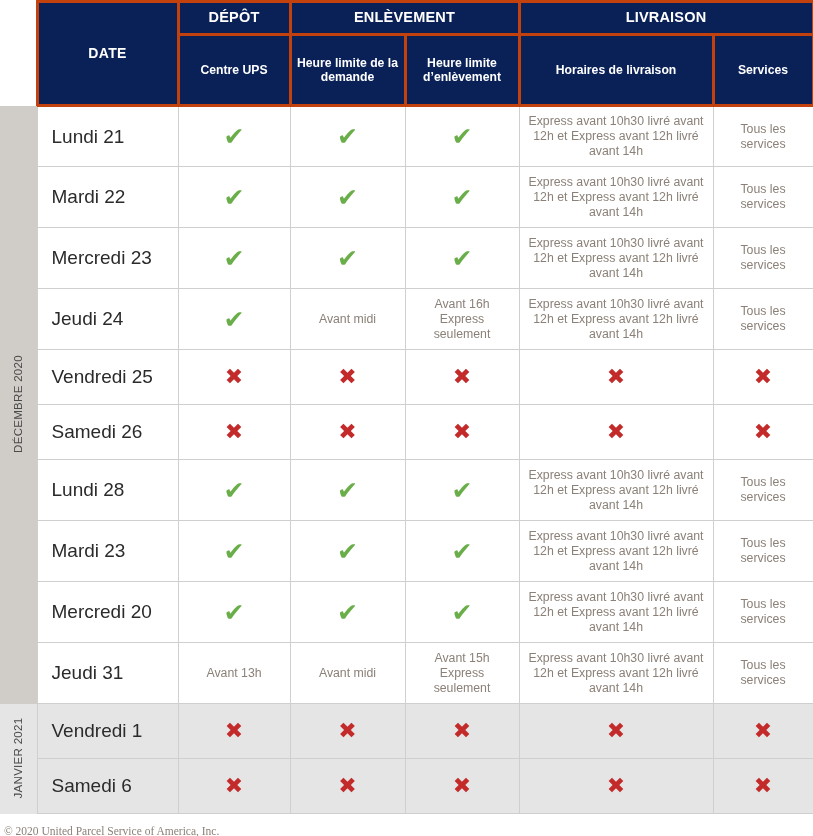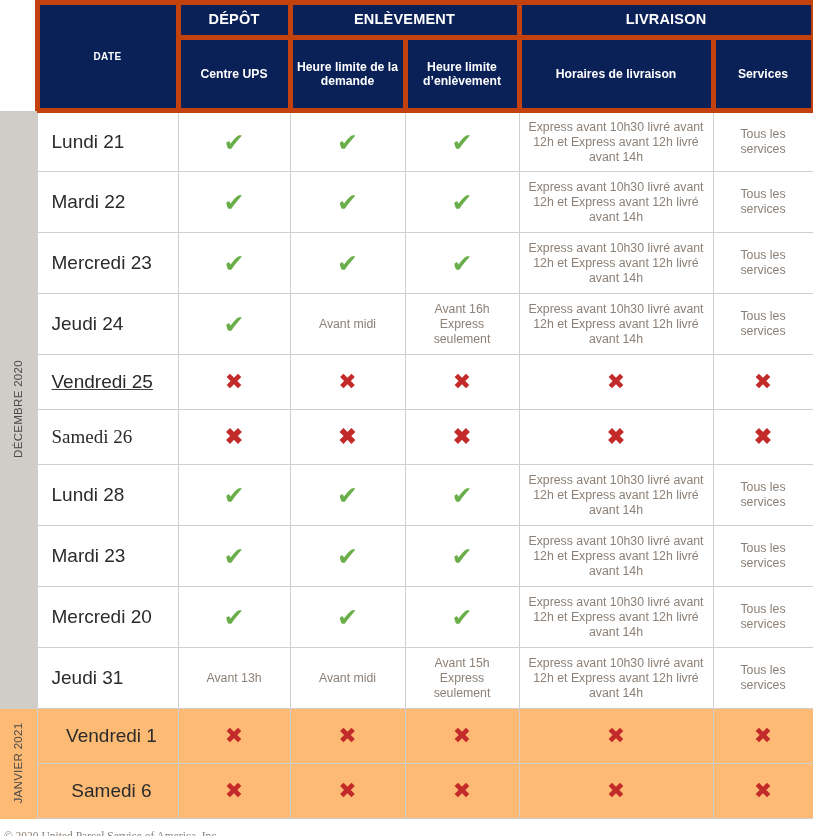--- a/index.html
+++ b/index.html
@@ -28,38 +28,38 @@
     table-layout: fixed;
     width: 813px;
     border-spacing: 0;
   }
 
   
   thead th {
     background: #0a2158;
     color: #ffffff;
     font-weight: bold;
-    border: 5px solid #c2410c;
+    border: 3px solid #c2410c;
     padding: 0;
     vertical-align: middle;
     text-align: center;
     line-height: 1.18;
   }
   th.grp {
     font-size: 14.5px;
     letter-spacing: 0.2px;
     height: 30px;
   }
   th.sub {
     font-size: 12.2px;
     height: 64px;
     padding: 2px 4px;
   }
   th.date-head {
-    font-size: 10px;
+    font-size: 14px;
     letter-spacing: 0.4px;
   }
   th.monthcorner {
     background: #ffffff;
     border: none;
   }
 
   
   tbody td {
     border: 1px solid #cfcfcf;
@@ -71,22 +71,21 @@
     color: #8b8178;
     background: #ffffff;
   }
   tbody td.daycell {
     text-align: left;
     padding-left: 14px;
     font-size: 19px;
     color: #2b2b2b;
   }
   tbody tr.jan td {
-    background: #fdba74;
-    text-align: center;
+    background: #e5e5e5;
   }
 
   
   td.monthrail {
     background: #d0ccc8;
     border: none;
     padding: 0;
     width: 37px;
     position: relative;
   }
@@ -197,29 +196,29 @@
           <td>Tous les services</td>
         </tr>
         <tr style="height: 61px;">
           <td class="daycell">Jeudi 24</td>
           <td><span class="mark-yes">✔</span></td>
           <td>Avant midi</td>
           <td>Avant 16h Express seulement</td>
           <td>Express avant 10h30 livré avant 12h et Express avant 12h livré avant 14h</td>
           <td>Tous les services</td>
         </tr>
-        <tr style="height: 55px; text-decoration: underline;">
+        <tr style="height: 55px;">
           <td class="daycell">Vendredi 25</td>
           <td><span class="mark-no">✖</span></td>
           <td><span class="mark-no">✖</span></td>
           <td><span class="mark-no">✖</span></td>
           <td><span class="mark-no">✖</span></td>
           <td><span class="mark-no">✖</span></td>
         </tr>
-        <tr style="height: 55px; font-family: Liberation Serif, serif;">
+        <tr style="height: 55px;">
           <td class="daycell">Samedi 26</td>
           <td><span class="mark-no">✖</span></td>
           <td><span class="mark-no">✖</span></td>
           <td><span class="mark-no">✖</span></td>
           <td><span class="mark-no">✖</span></td>
           <td><span class="mark-no">✖</span></td>
         </tr>
         <tr style="height: 61px;">
           <td class="daycell">Lundi 28</td>
           <td><span class="mark-yes">✔</span></td>

